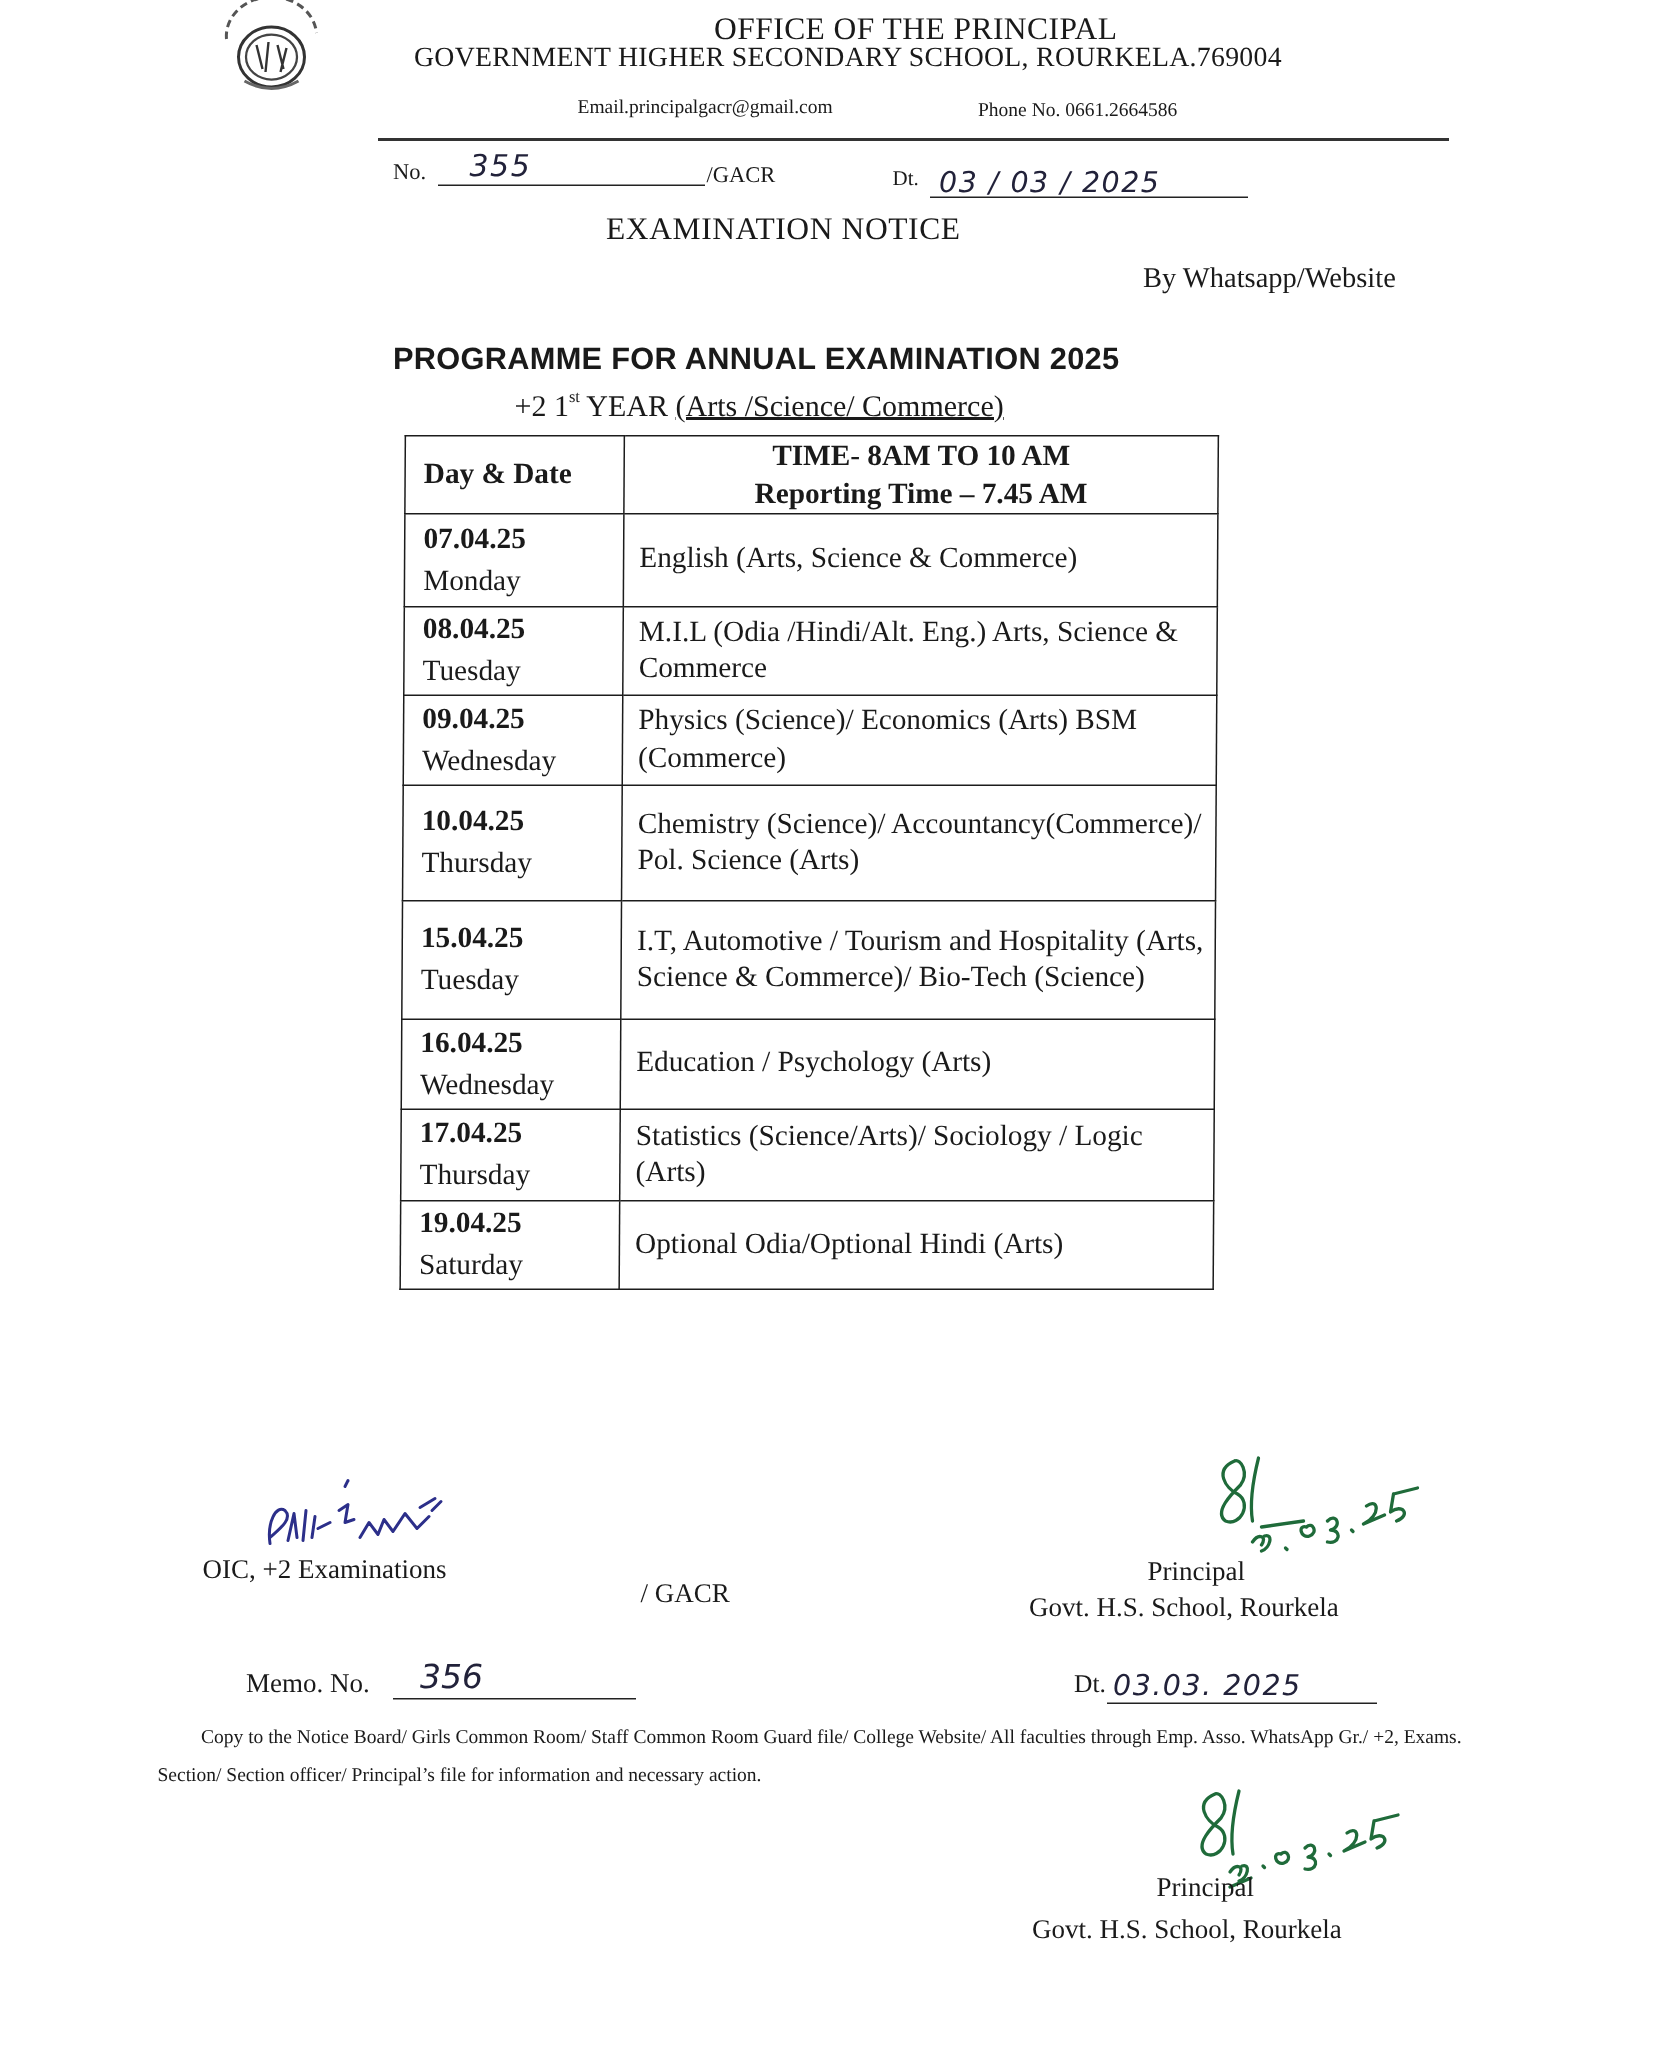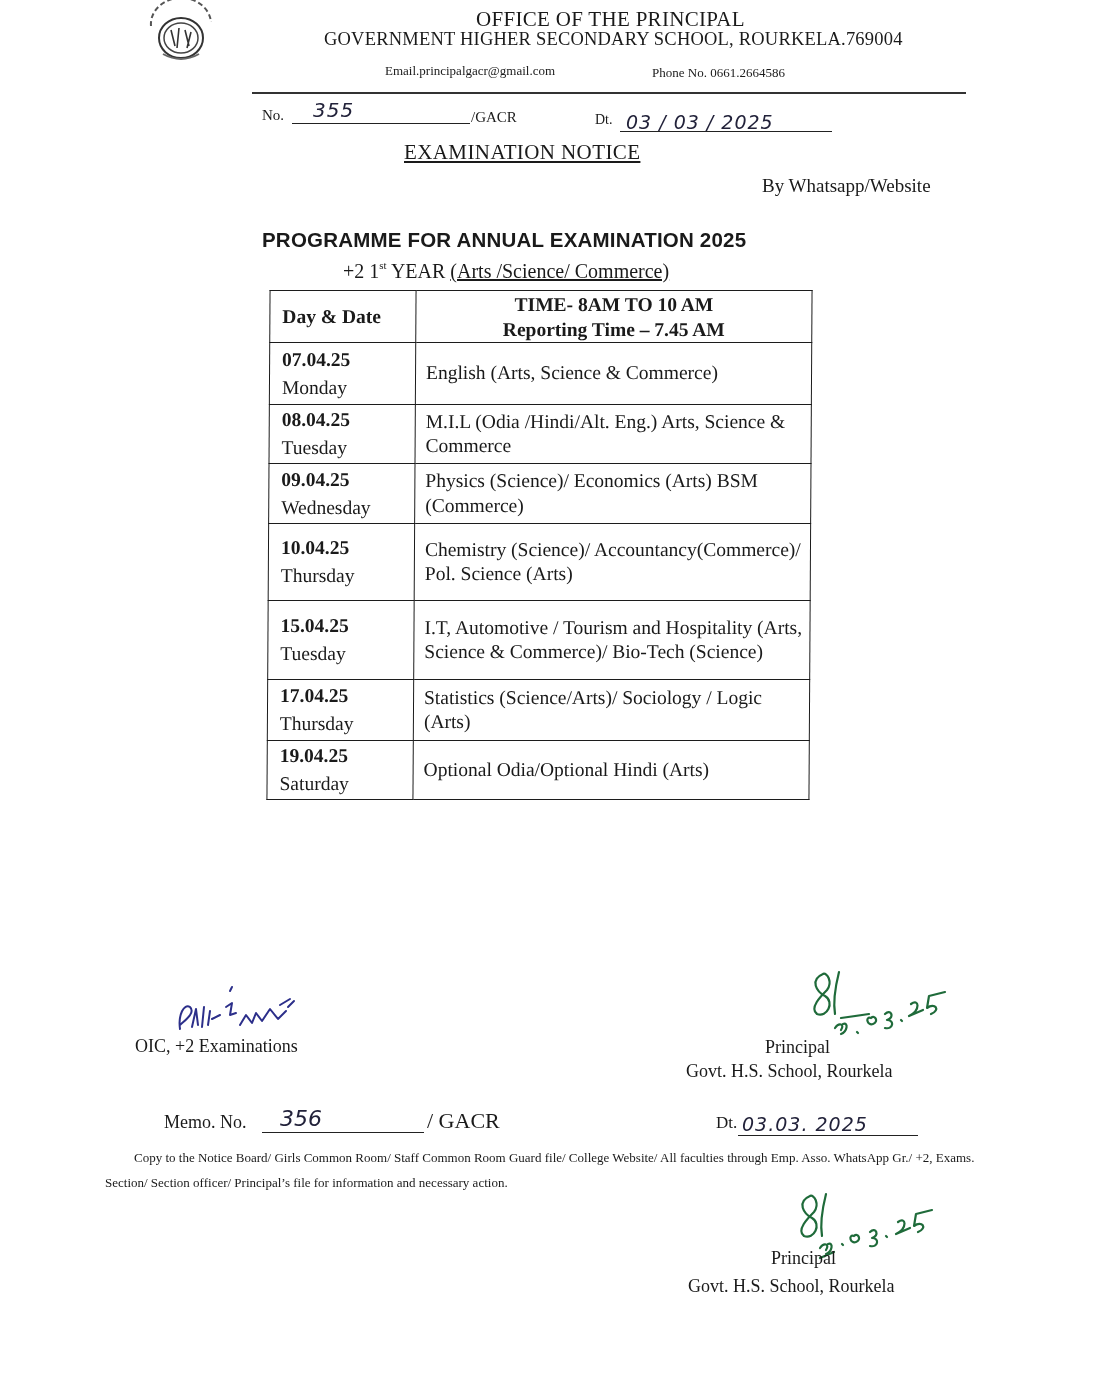--- a/index.html
+++ b/index.html
@@ -3,35 +3,35 @@
 <meta charset="utf-8">
 <style>
   * { box-sizing: border-box; margin: 0; padding: 0; }
   html, body { width: 1109px; height: 1379px; background: #ffffff; overflow: hidden; }
   body { position: relative; font-family: "Liberation Serif", "DejaVu Serif", serif; color: #1a1a1a; }
   .abs { position: absolute; }
 
   
   .logo { left: 143px; top: 0px; width: 76px; height: 66px; }
   .office-title { left: 0; width: 1109px; top: 7px; text-align: center; padding-left: 112px; font-size: 21px; letter-spacing: 0.3px; }
-  .school-name { left: 276px; top: 29px; font-size: 18.5px; letter-spacing: 0.2px; margin-left: 48px; }
+  .school-name { left: 276px; top: 29px; font-size: 18.5px; letter-spacing: 0.2px; }
   .email { left: 385px; top: 63px; font-size: 13px; }
   .phone { left: 652px; top: 65px; font-size: 13px; }
   .header-rule { left: 252px; top: 92px; width: 714px; height: 2px; background: #333; }
 
   
   .ref-no-label { left: 262px; top: 107px; font-size: 15px; }
   .ref-no-field { left: 292px; top: 101px; width: 178px; border-bottom: 1px solid #222; height: 23px; }
   .hand { font-family: "DejaVu Sans", sans-serif; color: #22223a; font-style: italic; }
   .ref-no-value { left: 313px; top: 98px; font-size: 20px; letter-spacing: 1px; }
   .ref-gacr { left: 471px; top: 109px; font-size: 15px; }
   .dt-label { left: 595px; top: 112px; font-size: 14px; }
   .dt-field { left: 620px; top: 108px; width: 212px; border-bottom: 1px solid #222; height: 24px; }
   .dt-value { left: 626px; top: 111px; font-size: 19px; letter-spacing: 1px; }
-  .notice-title { left: 404px; top: 140px; font-size: 21px; text-decoration: underline; letter-spacing: 0.4px; }
+  .notice-title { left: 404px; top: 140px; font-size: 21px; letter-spacing: 0.4px; }
   .by-whatsapp { left: 762px; top: 175px; font-size: 19px; }
 
   .programme-title { left: 262px; top: 228px; font-family: "Liberation Sans", "DejaVu Sans", sans-serif; font-size: 20.5px; font-weight: bold; letter-spacing: 0.2px; }
   .year-line { left: 343px; top: 259px; font-size: 20px; }
   .year-line sup { font-size: 11px; vertical-align: 9px; }
   .year-line .u { text-decoration: underline; }
 
   
   table.schedule { position: absolute; left: 268px; top: 290px; width: 543px; border-collapse: collapse; transform: skewX(-0.35deg); }
   table.schedule td, table.schedule th { border: 1.5px solid #1c1c1c; font-weight: normal; vertical-align: middle; }
@@ -46,21 +46,21 @@
   .oic-sign { left: 170px; top: 985px; width: 170px; height: 58px; }
   .oic-label { left: 135px; top: 1036px; font-size: 18px; }
   .principal-sign-1 { left: 805px; top: 968px; width: 180px; height: 72px; }
   .principal-label-1 { left: 765px; top: 1037px; font-size: 18px; }
   .principal-school-1 { left: 686px; top: 1061px; font-size: 18px; }
 
   
   .memo-label { left: 164px; top: 1112px; font-size: 18px; }
   .memo-field { left: 262px; top: 1109px; width: 162px; border-bottom: 1px solid #222; height: 24px; }
   .memo-value { left: 280px; top: 1106px; font-size: 22px; }
-  .memo-gacr { left: 427px; top: 1108px; font-size: 22px; }
+  .memo-gacr { left: 427px; top: 1052px; font-size: 18px; }
   .memo-dt-label { left: 716px; top: 1113px; font-size: 17px; }
   .memo-dt-field { left: 738px; top: 1112px; width: 180px; border-bottom: 1px solid #222; height: 24px; }
   .memo-dt-value { left: 742px; top: 1113px; font-size: 19px; letter-spacing: 1px; }
   .memo-body { left: 105px; top: 1146px; width: 900px; font-size: 13px; line-height: 24.5px; text-indent: 29px; }
   .principal-sign-2 { left: 790px; top: 1190px; width: 180px; height: 70px; }
   .principal-label-2 { left: 771px; top: 1248px; font-size: 18px; }
   .principal-school-2 { left: 688px; top: 1276px; font-size: 18px; }
 
   .sig-ink { fill: none; stroke-linecap: round; stroke-linejoin: round; }
 </style>
@@ -134,20 +134,27 @@
           <span class="day">Thursday</span>
         </td>
         <td class="c2">Chemistry (Science)/ Accountancy(Commerce)/ Pol. Science (Arts)</td>
       </tr>
       <tr style="height: 79px;">
         <td class="c1">
           <span class="date">15.04.25</span>
           <span class="day">Tuesday</span>
         </td>
         <td class="c2">I.T, Automotive / Tourism and Hospitality (Arts, Science &amp; Commerce)/ Bio-Tech (Science)</td>
+      </tr>
+      <tr style="height: 60px;">
+        <td class="c1">
+          <span class="date">16.04.25</span>
+          <span class="day">Wednesday</span>
+        </td>
+        <td class="c2">Education / Psychology (Arts)</td>
       </tr>
       <tr style="height: 61px;">
         <td class="c1">
           <span class="date">17.04.25</span>
           <span class="day">Thursday</span>
         </td>
         <td class="c2">Statistics (Science/Arts)/ Sociology / Logic (Arts)</td>
       </tr>
       <tr style="height: 59px;">
         <td class="c1">

